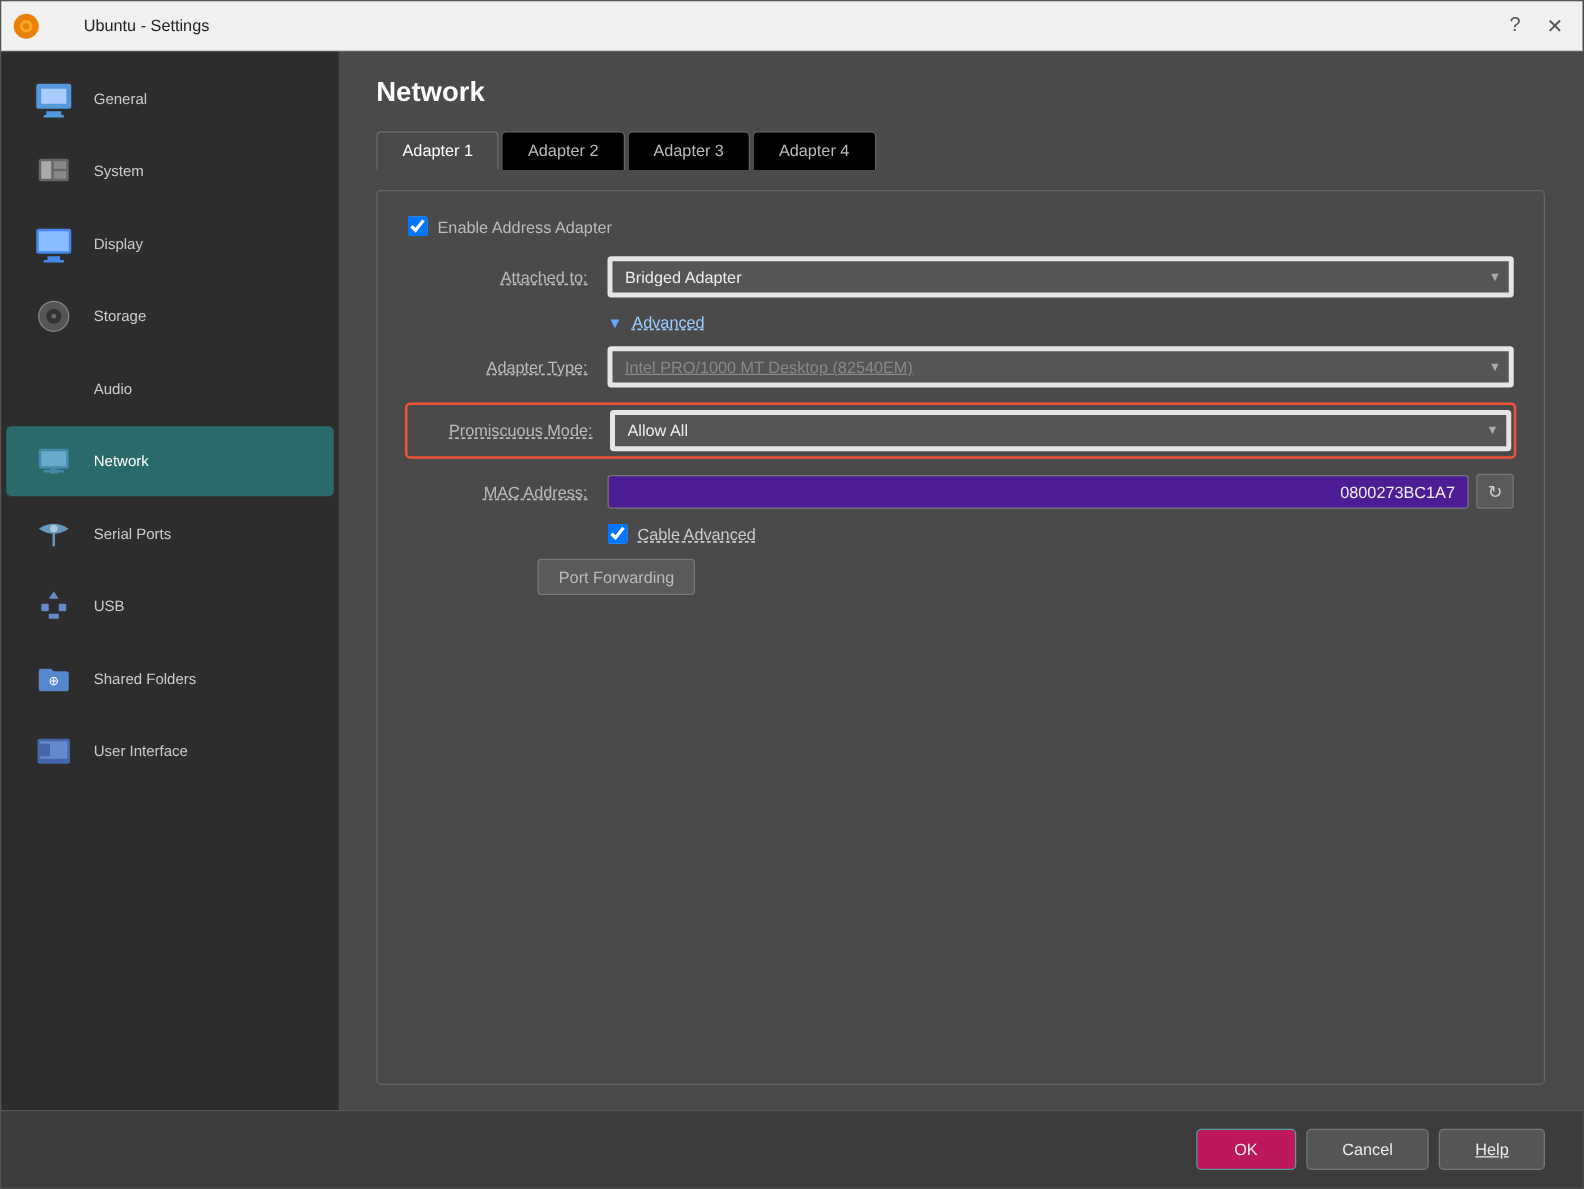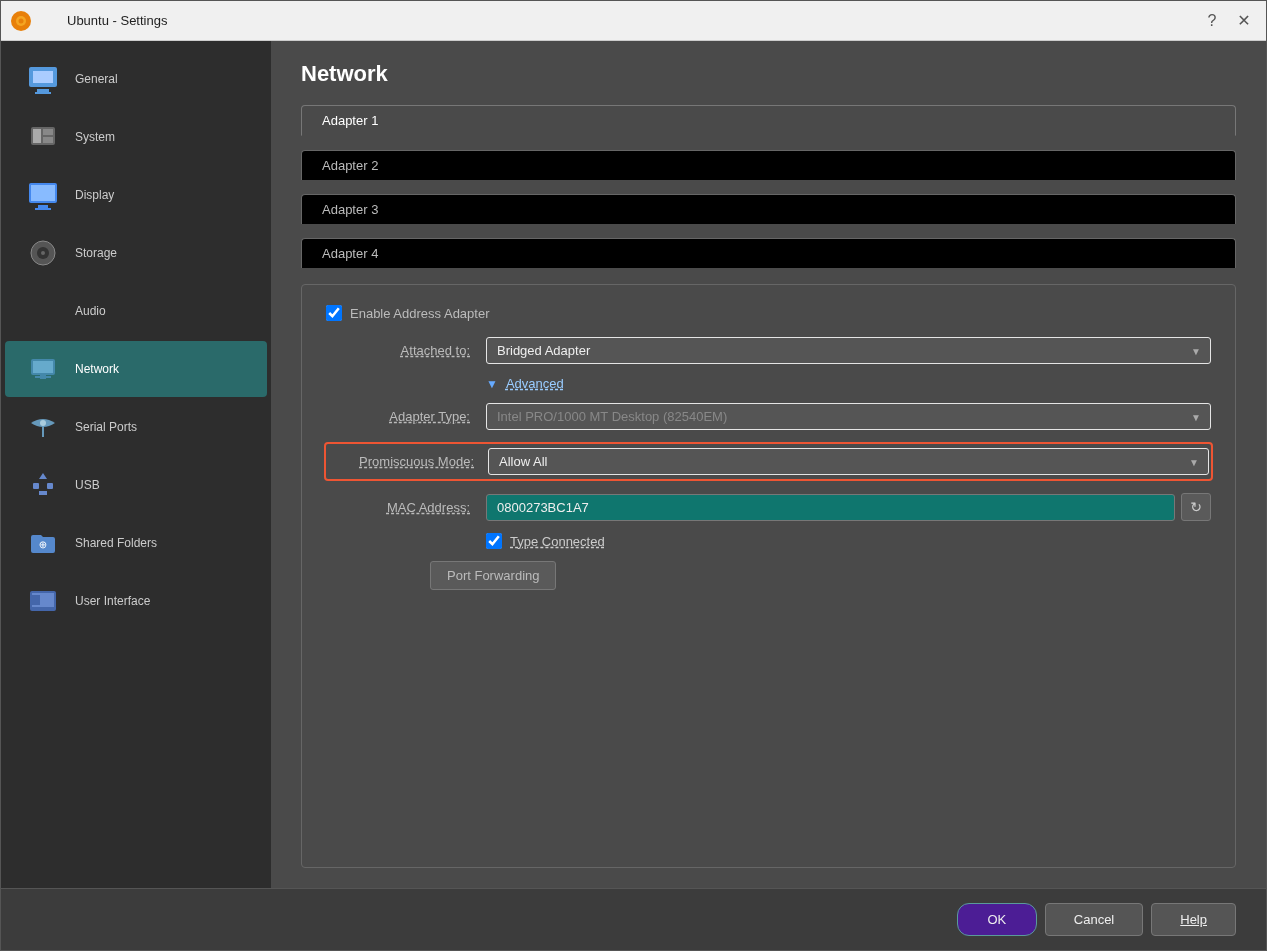--- a/index.html
+++ b/index.html
@@ -125,23 +125,22 @@
     .page-title {
       font-size: 22px;
       font-weight: bold;
       color: #fff;
       margin-bottom: 18px;
     }
 
     
     .tabs {
       display: flex;
-      gap: 14px;
+      gap: 2px;
       margin-bottom: 16px;
-      flex-direction: column;
     }
     .tab {
       padding: 7px 20px;
       background: #000000;
       color: #bbb;
       cursor: pointer;
       border-radius: 4px 4px 0 0;
       border: 1px solid #666;
       border-bottom: none;
       font-size: 13px;
@@ -195,21 +194,21 @@
       text-decoration: underline;
       text-decoration-style: dashed;
     }
     .select-wrapper {
       flex: 1;
       position: relative;
     }
     .select-wrapper select {
       width: 100%;
       background: #555;
-      border: 1px solid #e5e5e5;
+      border: 4px solid #e5e5e5;
       color: #eee;
       padding: 5px 30px 5px 10px;
       font-size: 13px;
       appearance: none;
       -webkit-appearance: none;
       border-radius: 3px;
       cursor: pointer;
     }
     .select-wrapper::after {
       content: "▼";
@@ -252,26 +251,27 @@
       padding-left: 2px;
       padding-right: 2px;
     }
     .form-row.highlighted .form-label {
       padding-right: 14px;
     }
 
     
     .mac-input {
       flex: 1;
-      background: #0f766e;
+      background: #4c1d95;
       border: 1px solid #777;
       color: #eee;
       padding: 5px 10px;
       font-size: 13px;
       border-radius: 3px;
+      text-align: right;
     }
     .mac-row-wrapper {
       display: flex;
       align-items: center;
       flex: 1;
       gap: 6px;
     }
     .refresh-btn {
       background: #5a5a5a;
       border: 1px solid #777;
@@ -332,31 +332,31 @@
       padding: 8px 28px;
       border-radius: 4px;
       font-size: 13px;
       cursor: pointer;
       border: 1px solid #777;
       background: #555;
       color: #eee;
       min-width: 80px;
     }
     .bottom-btn.primary {
-      background: #4c1d95;
+      background: #be185d;
       border-color: #5a9a9a;
-      border-radius: 12px;
     }
 
     
     svg { display: block; }
 
     .disabled-select select {
       color: #888;
       cursor: default;
+      text-decoration: underline;
     }
   </style>
 </head>
 <body>
 
 <div class="window">
 
   <div class="title-bar">
     <div class="title-bar-icon">
       <svg width="18" height="18" viewBox="0 0 18 18">
@@ -557,21 +557,21 @@
         <div class="form-row">
           <span class="form-label underlined">MAC Address:</span>
           <div class="mac-row-wrapper">
             <input type="text" class="mac-input" value="0800273BC1A7" style="">
             <button class="refresh-btn">↻</button>
           </div>
         </div>
 
         <div class="cable-row">
           <input type="checkbox" checked="" style="">
-          <span class="cable-label">Type Connected</span>
+          <span class="cable-label">Cable Advanced</span>
         </div>
 
         <div style="margin-top:10px;">
           <button class="port-fwd-btn">
             <span>Port Forwarding</span>
           </button>
         </div>
 
       </div>
     </div>

